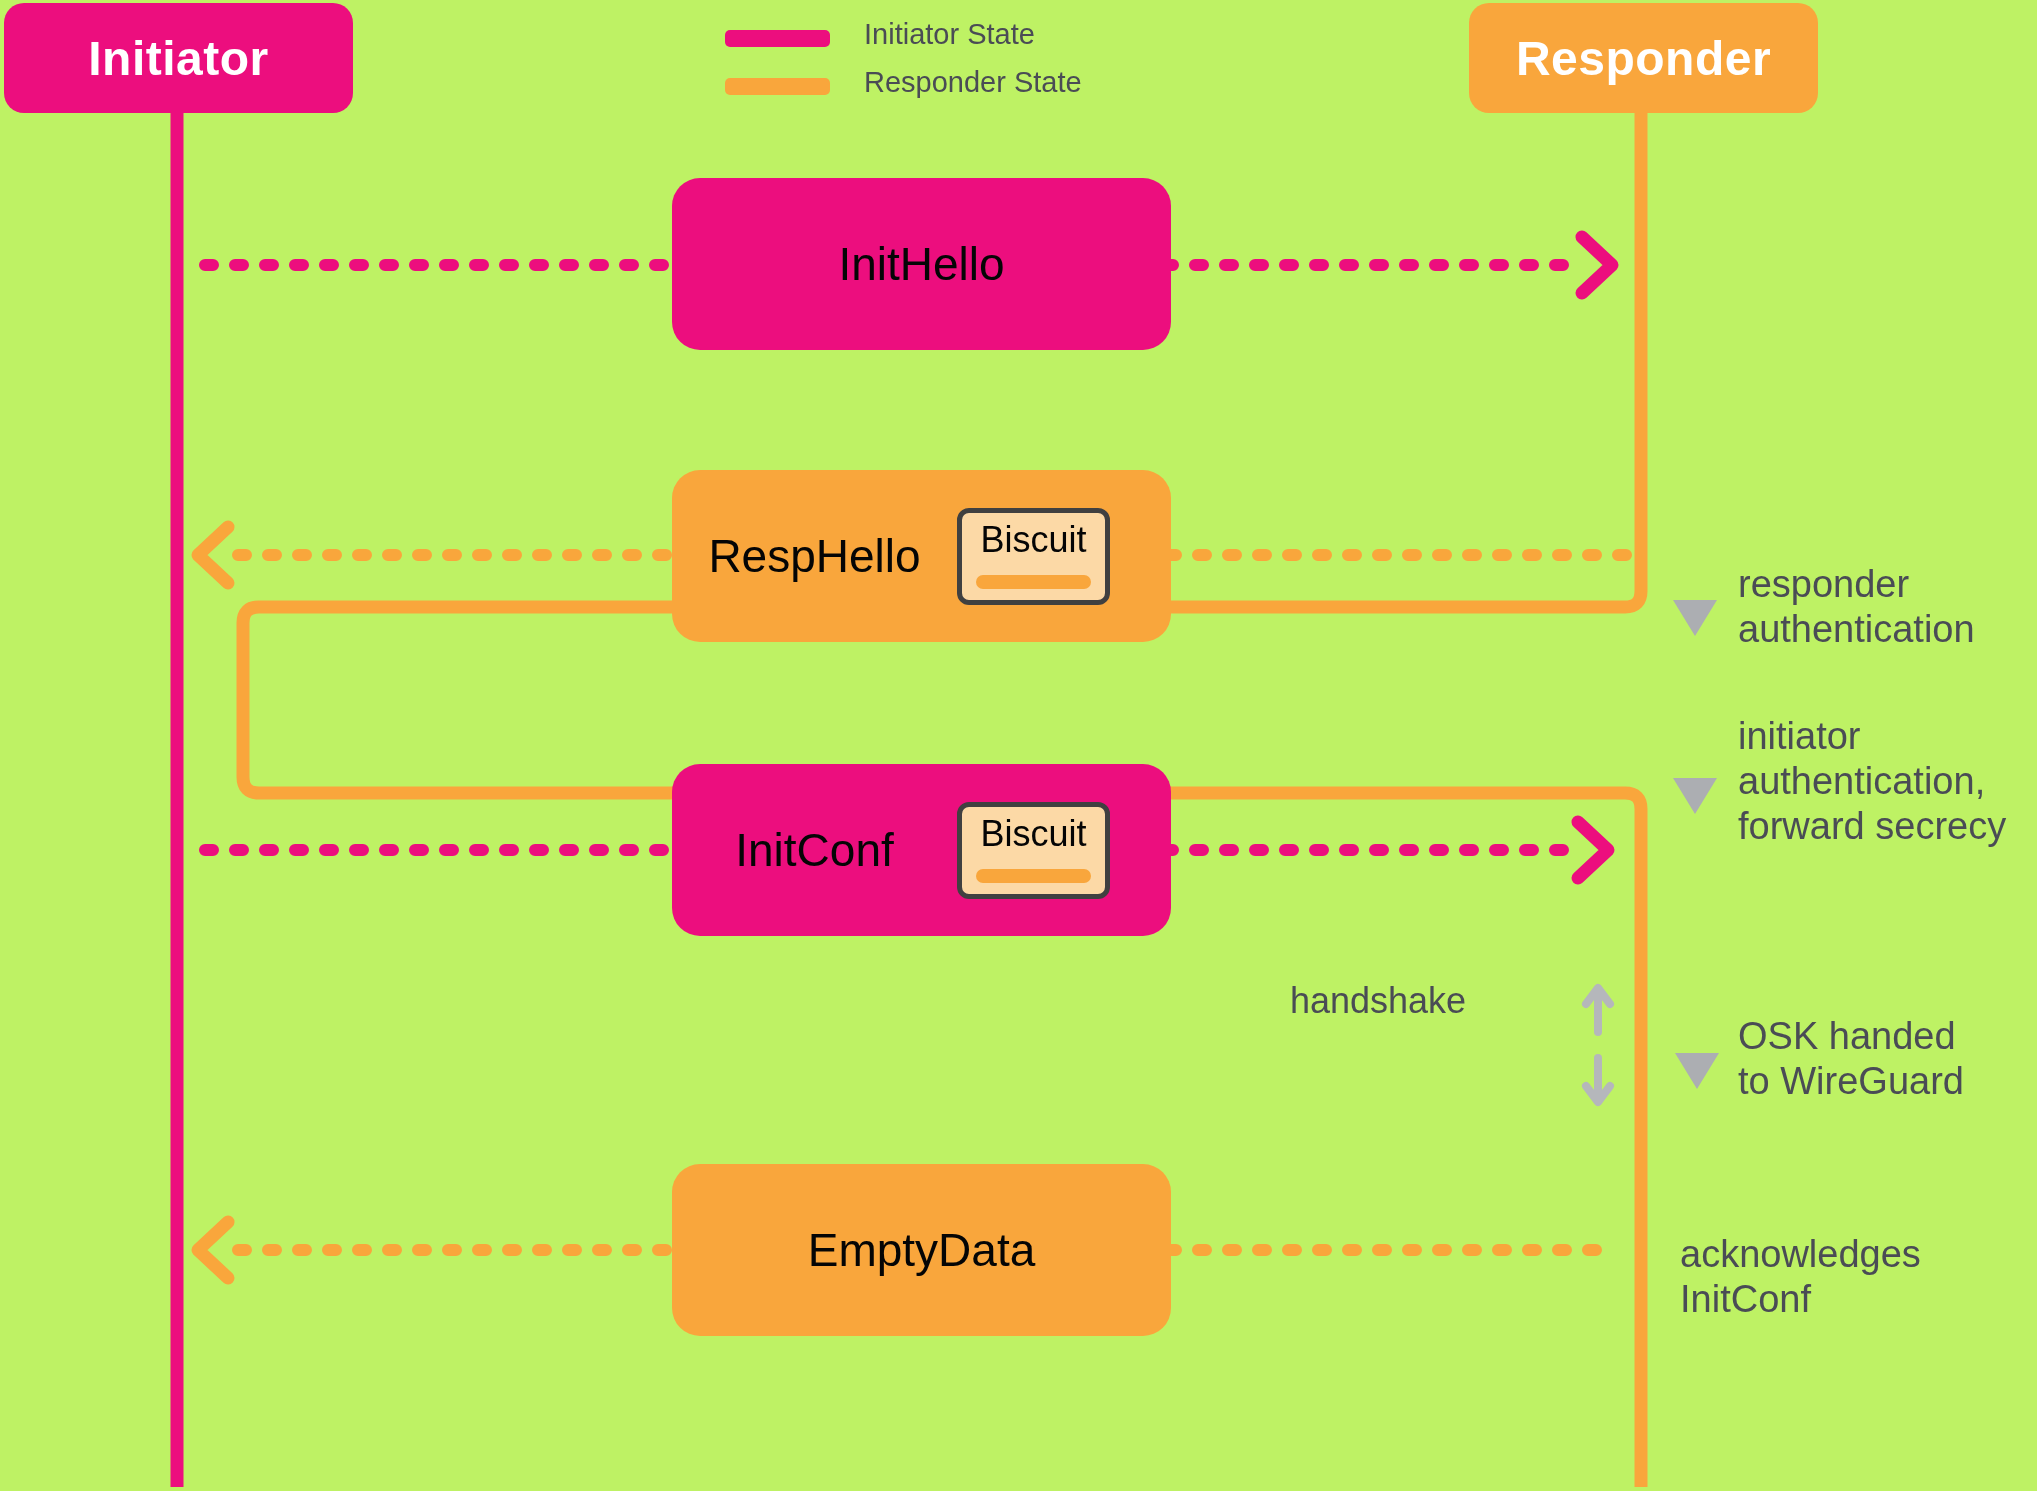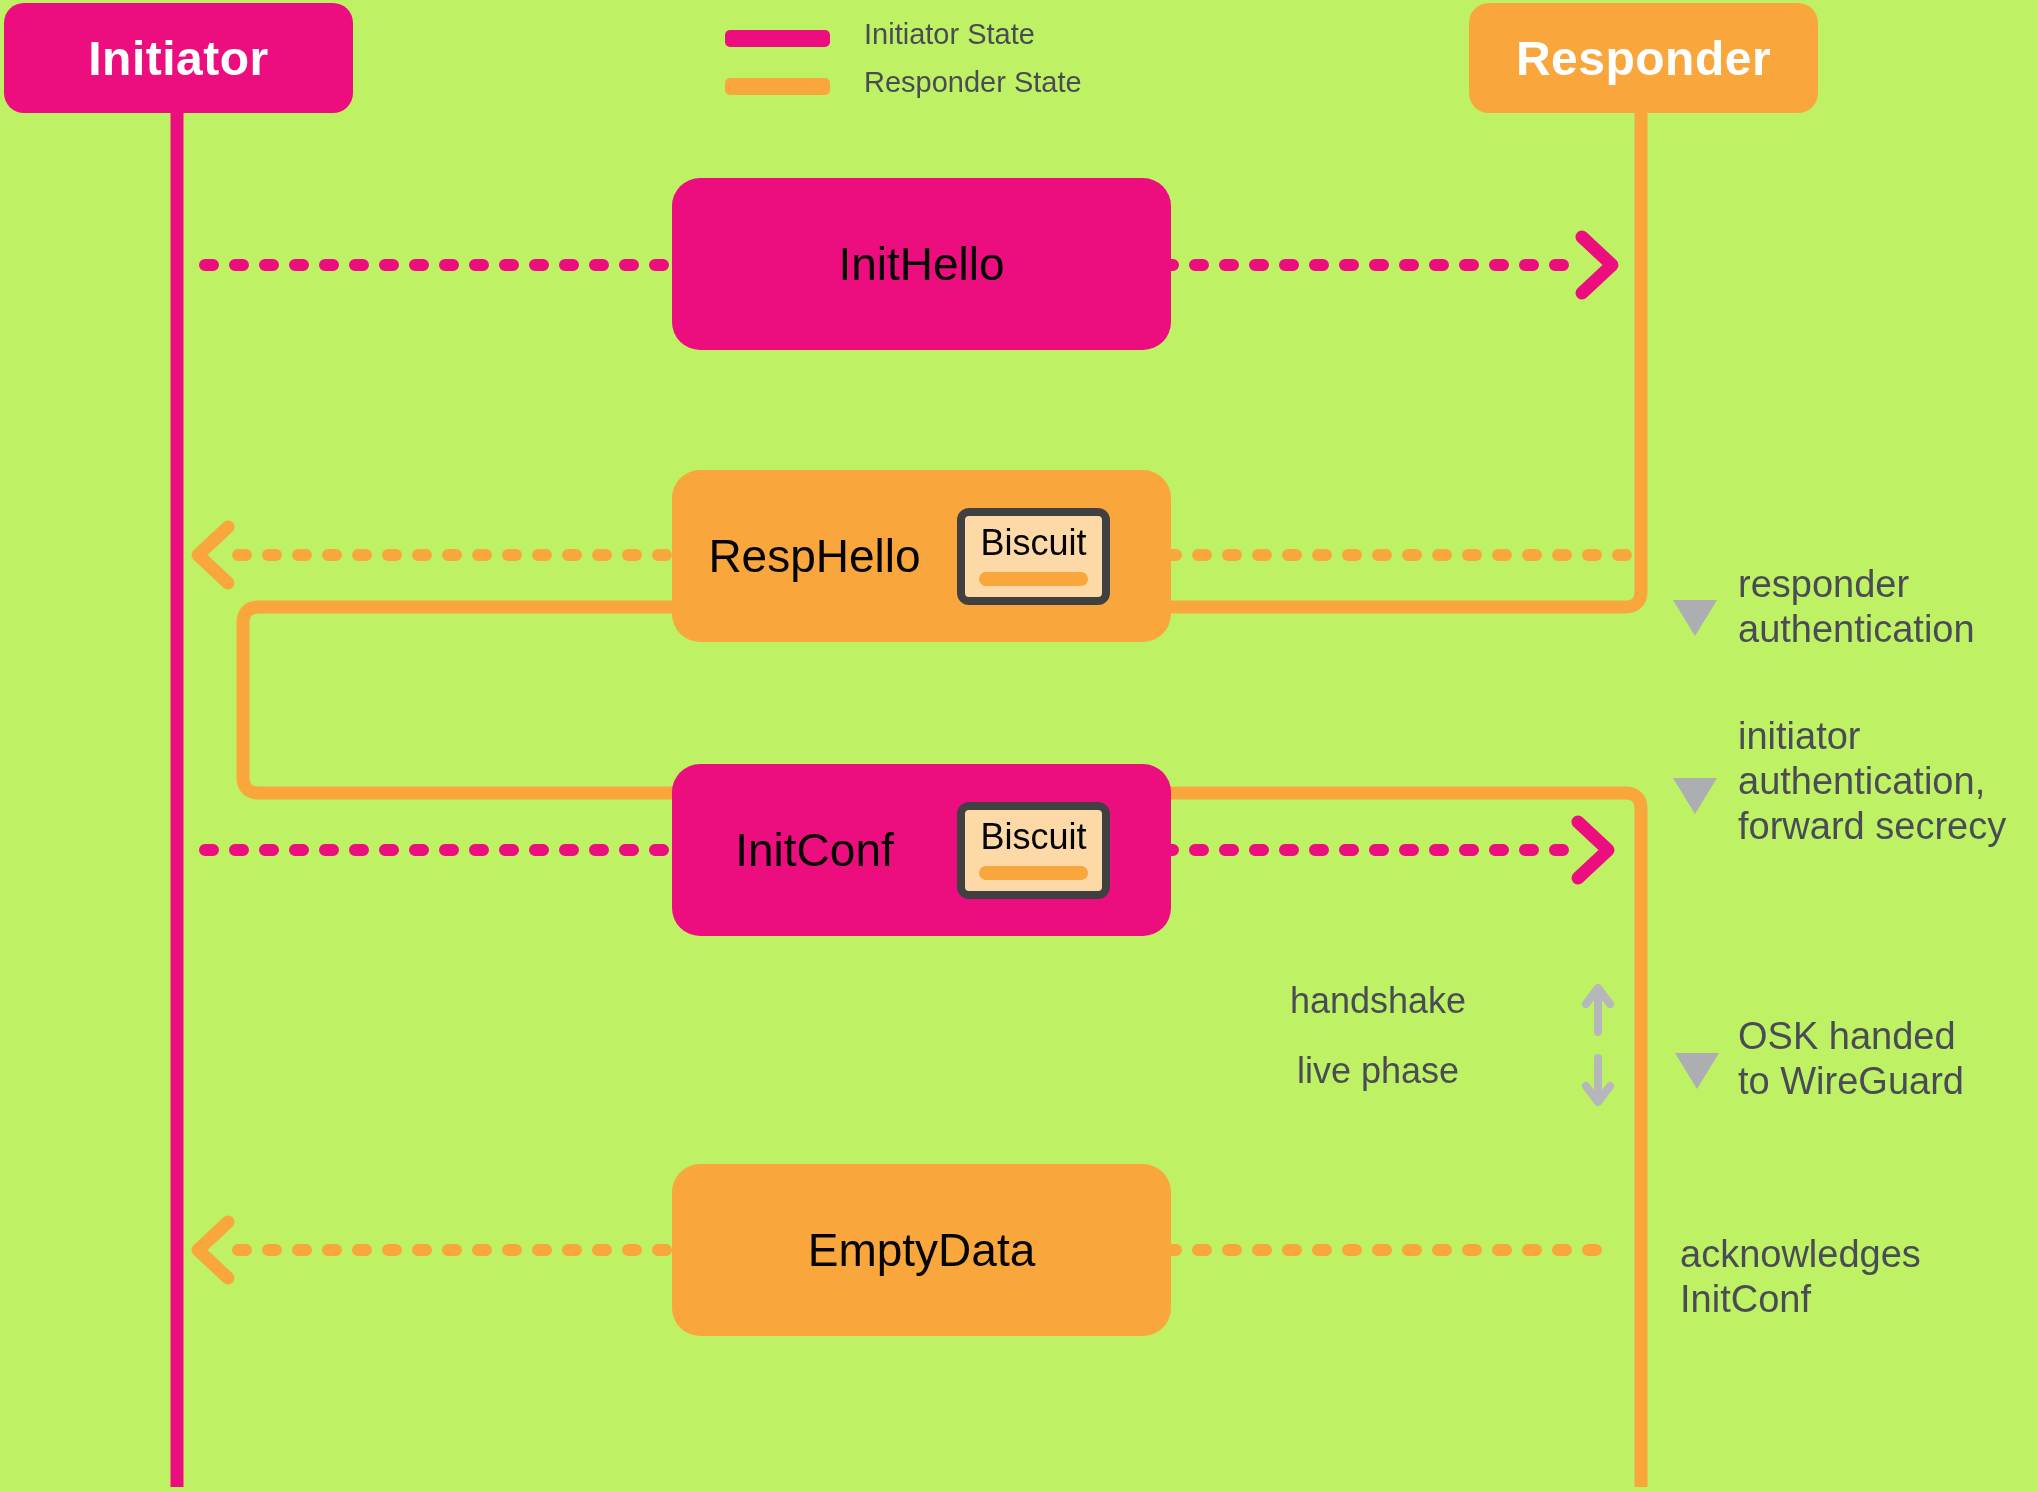--- a/index.html
+++ b/index.html
@@ -21,21 +21,21 @@
   .legend-label{position:absolute;left:864px;font-size:29px;color:var(--text-dark);}
 
   .msg-box{position:absolute;left:672px;width:499px;height:172px;border-radius:28px;
     color:var(--label-black);font-size:46px;font-weight:500;}
   .msg-pink{background:var(--pink);}
   .msg-orange{background:var(--orange);}
   .msg-center{display:flex;align-items:center;justify-content:center;}
   .msg-label-left{position:absolute;left:0;top:0;bottom:0;width:285px;
     display:flex;align-items:center;justify-content:center;}
   .biscuit{position:absolute;left:285px;top:38px;width:153px;height:97px;
-    background:var(--biscuit-fill);border:8px solid #404040;border-radius:12px;
+    background:var(--biscuit-fill);border:5px solid #404040;border-radius:12px;
     box-sizing:border-box;}
   .biscuit-label{position:absolute;left:0;right:0;top:6px;text-align:center;
     font-size:36px;font-weight:500;color:var(--label-black);}
   .biscuit-bar{position:absolute;left:14px;right:14px;bottom:11px;height:14px;
     border-radius:7px;background:var(--orange);}
 
   .ann{position:absolute;font-size:38px;line-height:45px;color:var(--text-dark);}
   .phase-label{position:absolute;left:1228px;width:300px;text-align:center;
     font-size:36px;color:var(--text-dark);}
 </style>
@@ -119,15 +119,14 @@
   <div class="ann" style="left:1738px;top:1014px;">
     <div>OSK handed</div>
     <div>to WireGuard</div>
   </div>
   <div class="ann" style="left:1680px;top:1192px;margin-top:40px;">
     <div>acknowledges</div>
     <div>InitConf</div>
   </div>
 
   <div class="phase-label" style="top:980px;">handshake</div>
-  <div class="phase-label" style="top:1050px;">live phase</div>
 
 </div>
 
 </body></html>

